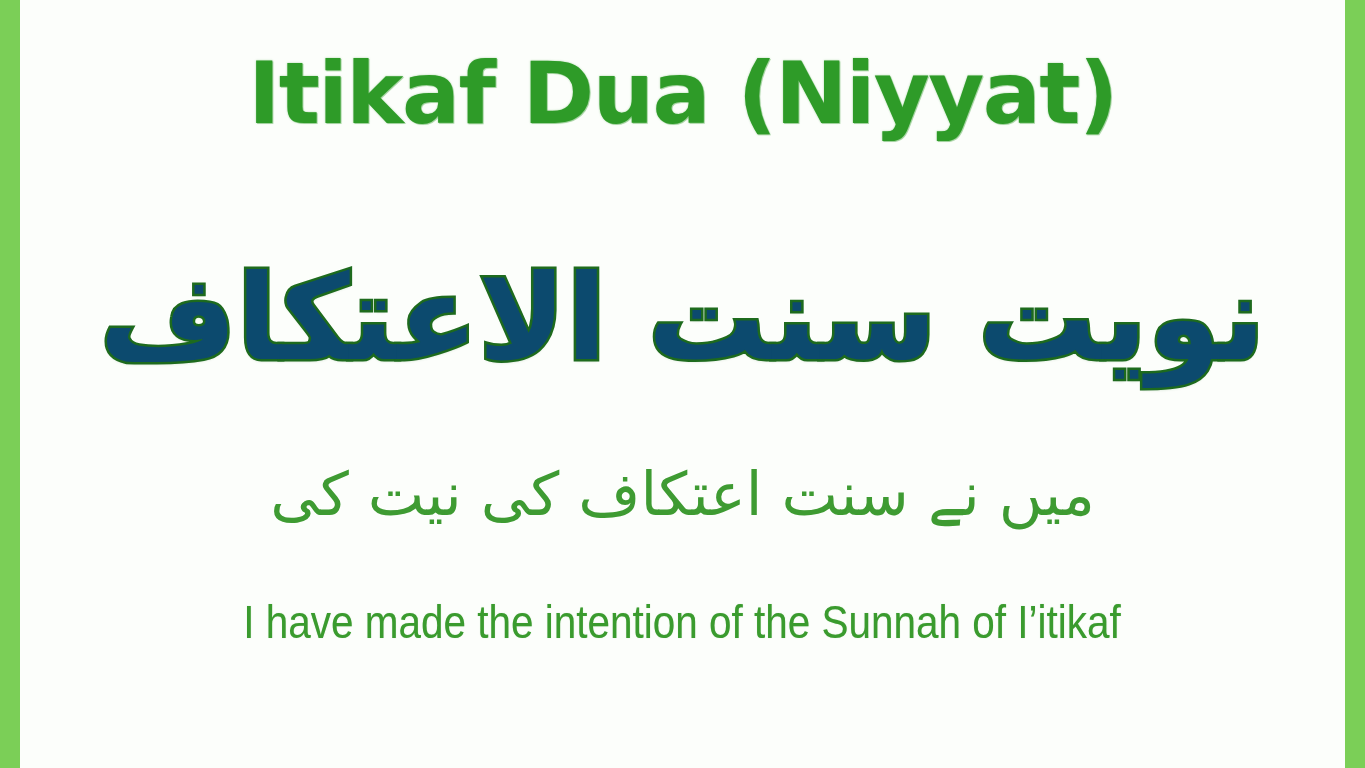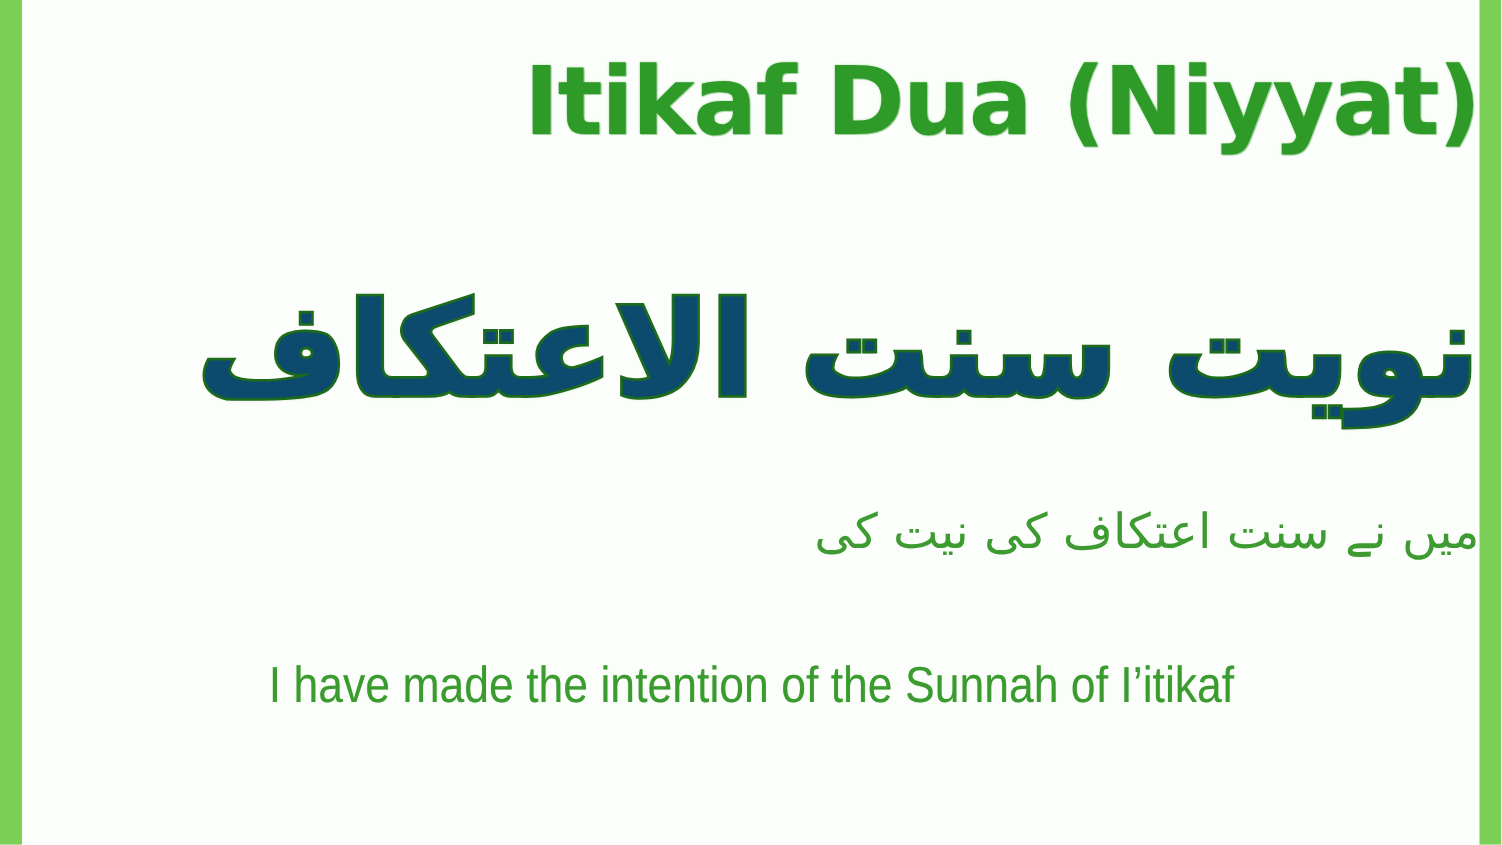--- a/index.html
+++ b/index.html
@@ -39,21 +39,21 @@
   
   .content {
     position: absolute;
     left: 20px;
     top: 0;
     width: 1325px;
     height: 768px;
     display: flex;
     flex-direction: column;
     align-items: center;
-    text-align: right;
+    text-align: center;
   }
 
   
   .title {
     margin: 0;
     padding: 0;
     position: absolute;
     top: 48px;
     left: 0;
     width: 1325px;
@@ -91,21 +91,21 @@
   
   .urdu {
     position: absolute;
     top: 455px;
     left: 0;
     width: 1325px;
     direction: rtl;
     unicode-bidi: isolate;
     font-family: "DejaVu Sans", "Liberation Sans", sans-serif;
     font-weight: 400;
-    font-size: 44px;
+    font-size: 60px;
     line-height: 1.3;
     color: #3e9b32;
     white-space: nowrap;
   }
 
   
   .english {
     position: absolute;
     top: 592px;
     left: 162px;

